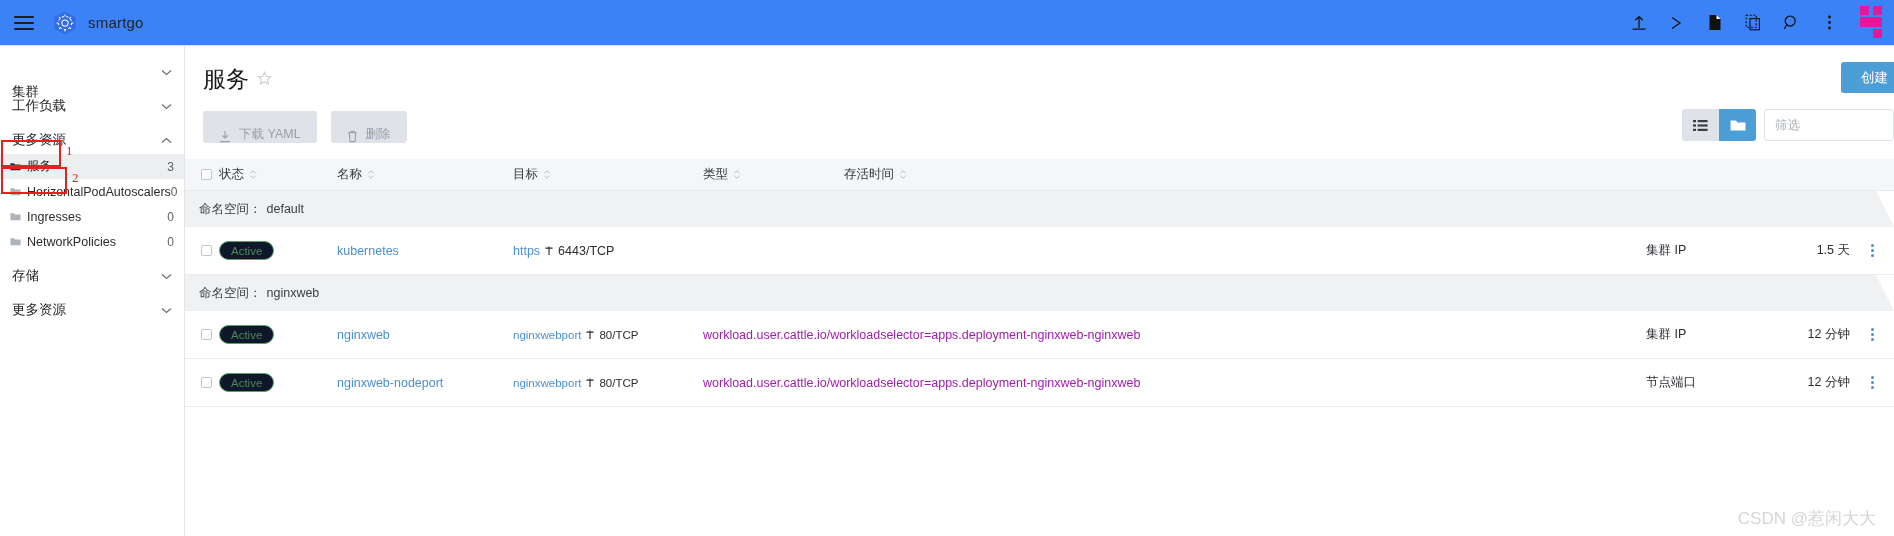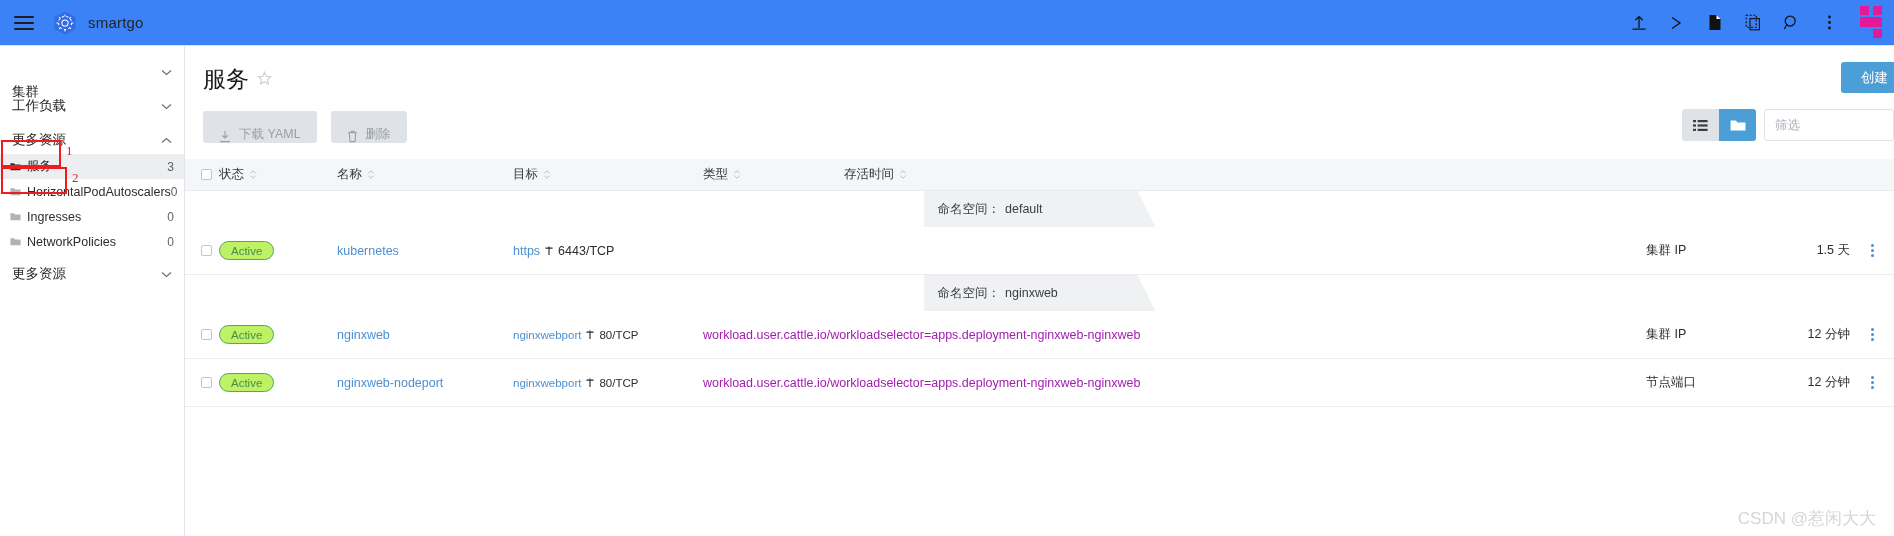--- a/index.html
+++ b/index.html
@@ -93,34 +93,34 @@
   .thead{
     background:#f4f6f8; height:32px; display:flex; align-items:center;
     font-size:12.5px; color:#34383d; border-bottom:1px solid #e8eaee;
   }
   .th{ display:flex; align-items:center; gap:5px; }
   .sort{ color:#b9bec5; font-size:9px; line-height:7px; display:inline-flex; flex-direction:column;}
   .cb{
     width:11px; height:11px; border:1px solid #bfc5cc; border-radius:2px; background:#fff;
     display:inline-block; cursor:pointer; flex:none;
   }
-  .grouprow{ height:36px; display:flex; align-items:center; position:relative;flex-direction:column; }
+  .grouprow{ height:36px; display:flex; position:relative;flex-direction:column; }
   .grouptab{
     background:#f0f1f3; height:36px; display:flex; align-items:center; padding-left:14px;
     padding-right:26px; font-size:12.5px; color:#3a3f45;
     clip-path: polygon(0 0, calc(100% - 18px) 0, 100% 100%, 0 100%);
     min-width:232px;
   }
   .grouprow .tail{ flex:1; height:36px; background:#f0f1f3; }
   .trow{ height:48px; display:flex; align-items:center; border-bottom:1px solid #ececef;
     font-size:12.5px; color:#2a2d31; }
   .badge{
     border:1px solid #58a463; color:#4b8a55; border-radius:11px; height:19px;
     display:inline-flex; align-items:center; padding:0 11px; font-size:11.5px;
-    background:#bef264;
+    background:#0f172a;
   }
   .lnk{ color:#4b8fd0; text-decoration:none; cursor:pointer; }
   .tgt{ display:flex; align-items:center; gap:4px; }
   .tgt .arrow{ color:#2a2d31; font-size:12px; position:relative; top:-1px;}
   .sel{ color:#a21caf; font-size:12.5px; }
   .kebab{ color:#4b8fd0; letter-spacing:0; line-height:4px; font-size:15px; cursor:pointer;
     display:flex; flex-direction:column; align-items:center; gap:2px;}
   .kebab i{ width:3px;height:3px;border-radius:50%;background:#4b8fd0; display:block;}
 
   
@@ -280,20 +280,28 @@
     <div class="nav-item">
       <span class="folder">
         <svg width="11" height="9" viewBox="0 0 11 9">
             <path d="M0.4 1.2h3.6l1 1.3h5.6v5.8H0.4z" fill="#aeb4bb"></path>
           </svg>
       </span>
       <span>NetworkPolicies</span>
       <span class="count">0</span>
     </div>
 
+    <div class="nav-group" style="margin-top:8px;">
+      <span class="lbl" style="padding-left:8px;">存储</span>
+      <span class="caret">
+        <svg width="11" height="7" viewBox="0 0 11 7">
+            <polyline points="1,1.5 5.5,5.5 10,1.5" fill="none" stroke="#6a6f77" stroke-width="1.2"></polyline>
+          </svg>
+      </span>
+    </div>
 
     <div class="nav-group" style="margin-top:6px;">
       <span class="lbl" style="padding-left:8px;">更多资源</span>
       <span class="caret">
         <svg width="11" height="7" viewBox="0 0 11 7">
             <polyline points="1,1.5 5.5,5.5 10,1.5" fill="none" stroke="#6a6f77" stroke-width="1.2"></polyline>
           </svg>
       </span>
     </div>
 

